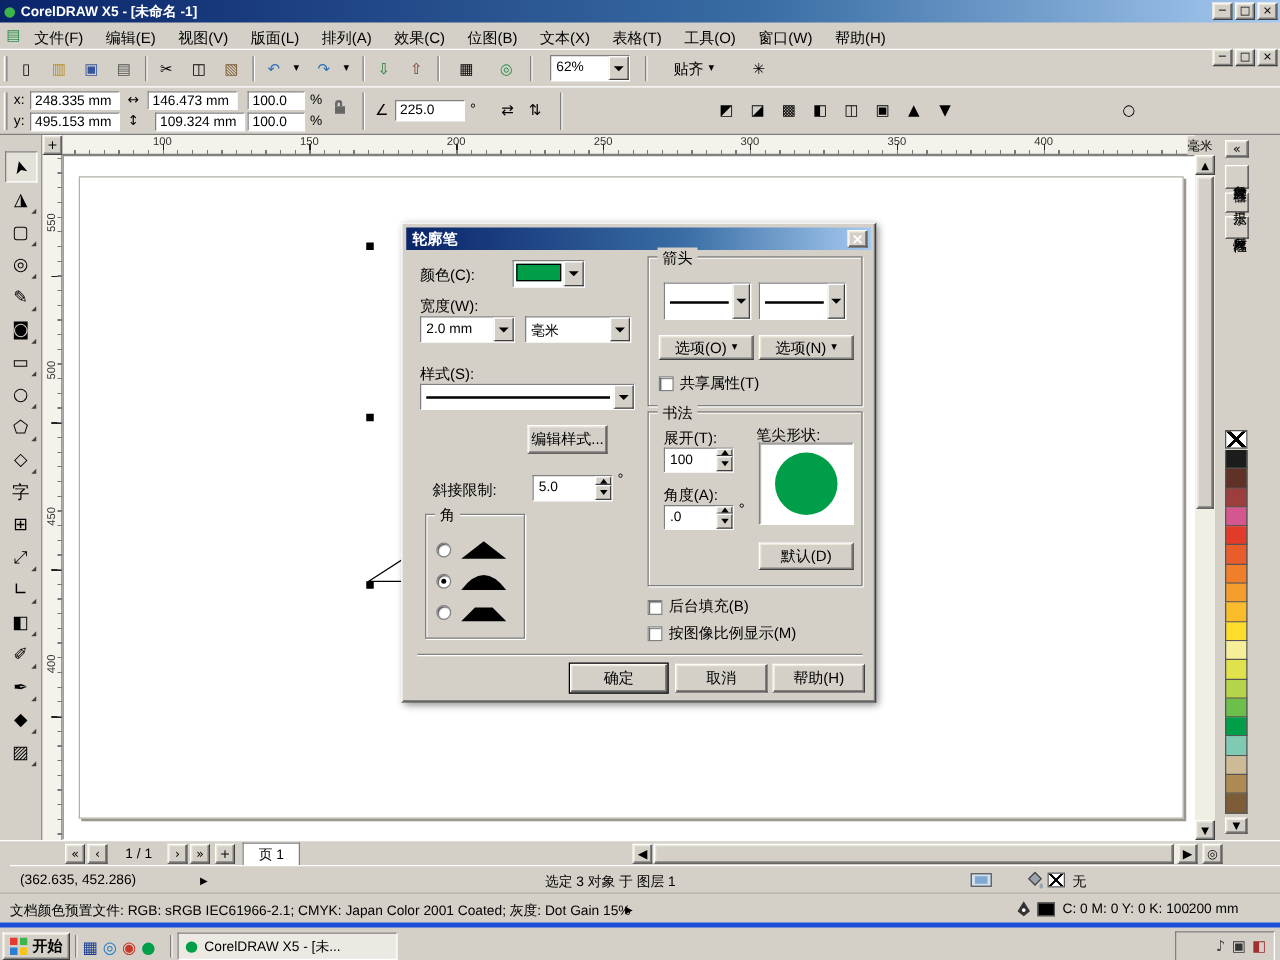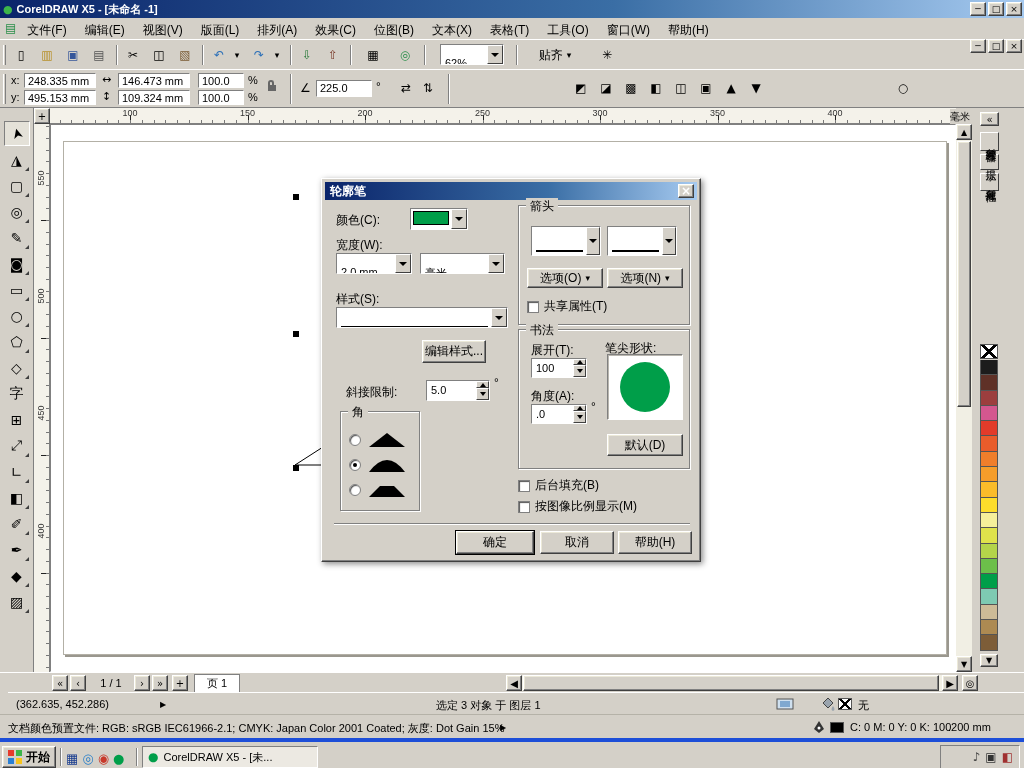--- a/index.html
+++ b/index.html
@@ -16,21 +16,21 @@
 .grip{width:3px;border-left:1px solid #fff;border-right:1px solid #808080;}
 
 #titlebar{left:0;top:0;width:1024px;height:18px;background:linear-gradient(90deg,#0a246a,#3a6ea5 60%,#a6caf0);display:flex;align-items:center;}
 #titlebar .ttl{color:#fff;font-weight:bold;font-size:11px;margin-left:4px;}
 .wbtn{width:16px;height:14px;font-size:9px;line-height:12px;}
 .winbtns{position:absolute;right:2px;top:2px;display:flex;gap:2px;}
 #menubar{left:0;top:18px;width:1024px;height:22px;border-bottom:1px solid #fff;}
 .menu-item{display:inline-block;padding:4px 9px 3px 9px;font-size:12px;}
 .sbtn{width:22px;height:22px;font-size:12px;display:flex;align-items:center;justify-content:center;background:#d4d0c8;border:1px solid #d4d0c8;}
 .combo{display:flex;background:#fff;border:1px solid;border-color:#808080 #fff #fff #808080;}
-.combo .combo-val{flex:1;font-size:11px;padding:12px 3px 0 4px;white-space:nowrap;overflow:hidden;}
+.combo .combo-val{flex:1;font-size:11px;padding:3px 3px 0 4px;white-space:nowrap;overflow:hidden;}
 .combo .combo-btn{width:16px;background:#d4d0c8;border:1px solid;border-color:#fff #404040 #404040 #fff;display:flex;align-items:center;justify-content:center;}
 .tri-dn{width:0;height:0;border:4px solid transparent;border-top:4px solid #000;margin-top:4px;}
 .field{background:#fff;border:1px solid;border-color:#808080 #fff #fff #808080;font-size:11px;padding:1px 3px;white-space:nowrap;overflow:hidden;}
 .spin{display:flex;background:#fff;border:1px solid;border-color:#808080 #fff #fff #808080;}
 .spin .spin-val{flex:1;font-size:11px;padding:3px 3px 0 4px;}
 .spin-btns{width:13px;display:flex;flex-direction:column;}
 .spin-b{flex:1;background:#d4d0c8;border:1px solid;border-color:#fff #404040 #404040 #fff;display:flex;align-items:center;justify-content:center;}
 .tri-u{width:0;height:0;border:3px solid transparent;border-bottom:4px solid #000;margin-top:-3px;}
 .tri-d{width:0;height:0;border:3px solid transparent;border-top:4px solid #000;margin-top:3px;}
 
@@ -157,21 +157,21 @@
 
   <div class="abs" style="left:0;top:70px;width:1024px;height:38px;border-bottom:1px solid #808080;" data-name="property-bar">
     <div class="abs grip" style="left:3px;top:4px;height:30px;" data-name="propbar-grip"></div>
     <span class="abs" style="left:11px;top:4px;font-size:11px;" data-name="x-label">x:</span>
     <div class="abs field" style="left:24px;top:3px;width:72px;height:15px;" data-name="object-x-input">248.335 mm</div>
     <span class="abs" style="left:11px;top:21px;font-size:11px;" data-name="y-label">y:</span>
     <div class="abs field" style="left:24px;top:20px;width:72px;height:15px;" data-name="object-y-input">495.153 mm</div>
     <span class="abs glyph" style="left:102px;top:3px;font-size:11px;" data-name="object-width-icon">↔</span>
     <div class="abs field" style="left:118px;top:3px;width:72px;height:15px;" data-name="object-width-input">146.473 mm</div>
     <span class="abs glyph" style="left:102px;top:20px;font-size:11px;" data-name="object-height-icon">↕</span>
-    <div class="abs field" style="left:118px;top:20px;width:72px;height:15px;" data-name="object-height-input">109.324 mm</div>
+    <div class="abs field" style="left:124px;top:20px;width:72px;height:15px;" data-name="object-height-input">109.324 mm</div>
     <div class="abs field" style="left:198px;top:3px;width:46px;height:15px;" data-name="scale-x-input">100.0</div>
     <span class="abs" style="left:248px;top:4px;font-size:11px;" data-name="percent-label">%</span>
     <div class="abs field" style="left:198px;top:20px;width:46px;height:15px;" data-name="scale-y-input">100.0</div>
     <span class="abs" style="left:248px;top:21px;font-size:11px;" data-name="percent-label">%</span>
     <div class="abs sbtn" style="left:262px;top:8px;width:20px;height:20px;" data-name="lock-ratio-button">
       <span style="position:relative;width:8px;height:6px;background:#666;display:inline-block;" data-name="lock-icon">
           <i style="position:absolute;left:0px;top:-5px;width:6px;height:5px;border:2px solid #666;border-bottom:none;border-radius:3px 3px 0 0;"></i>
         </span>
     </div>
     <div class="abs vsep" style="left:290px;top:4px;height:30px;" data-name="separator"></div>

